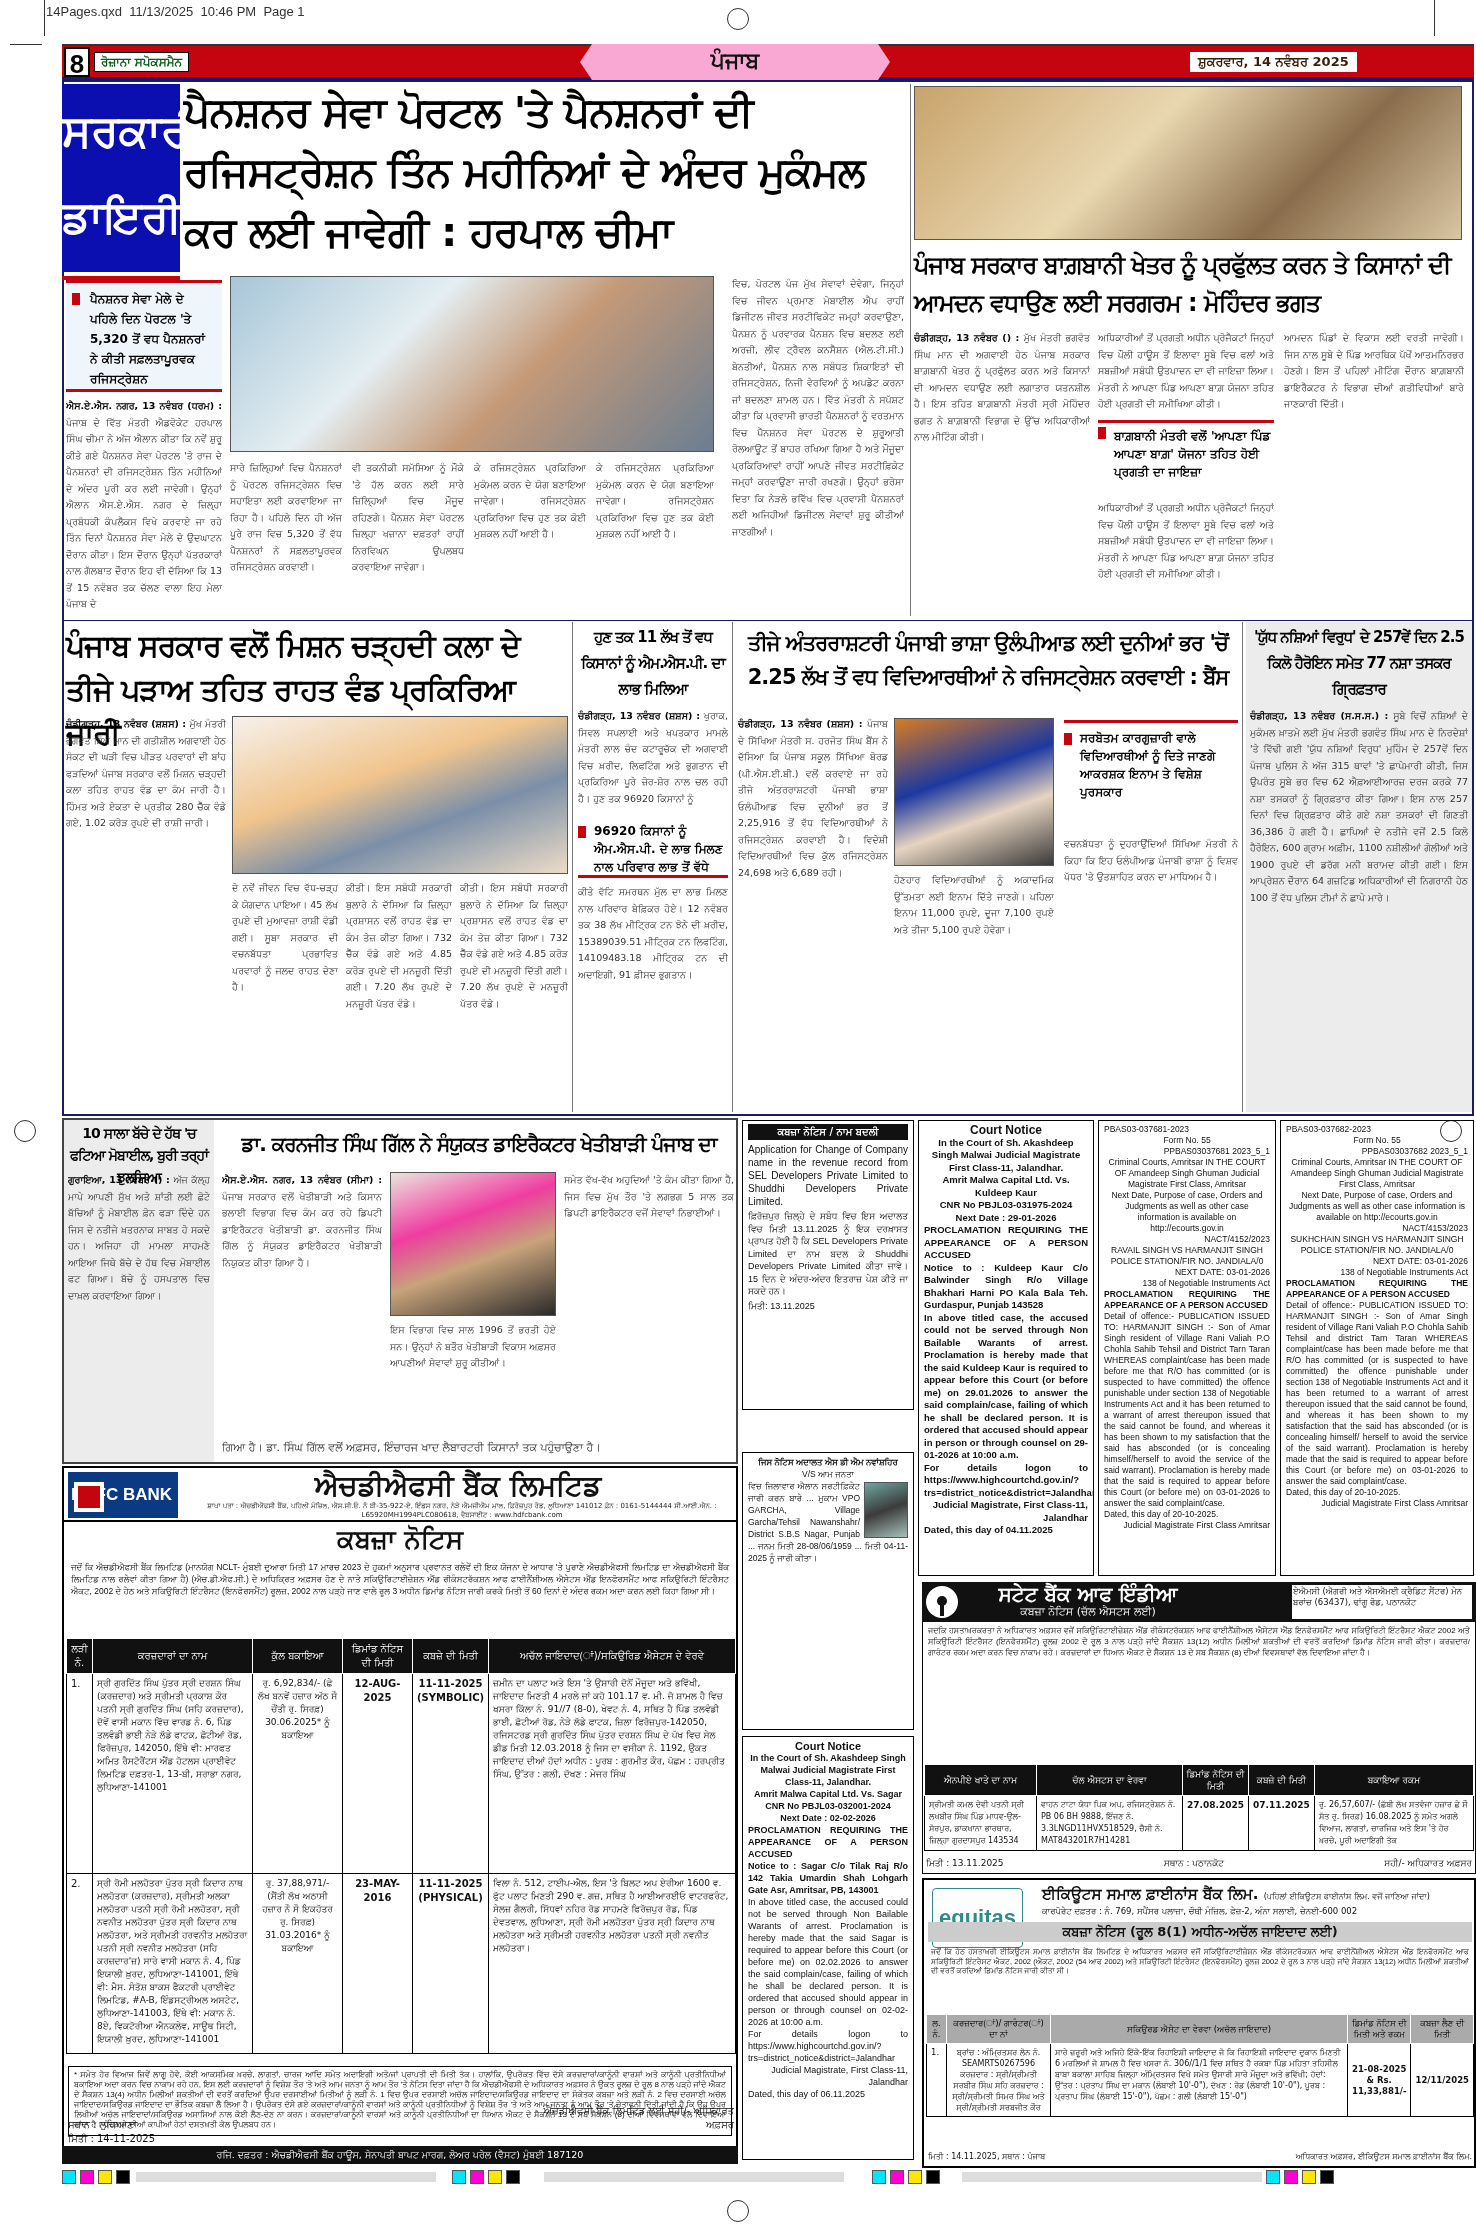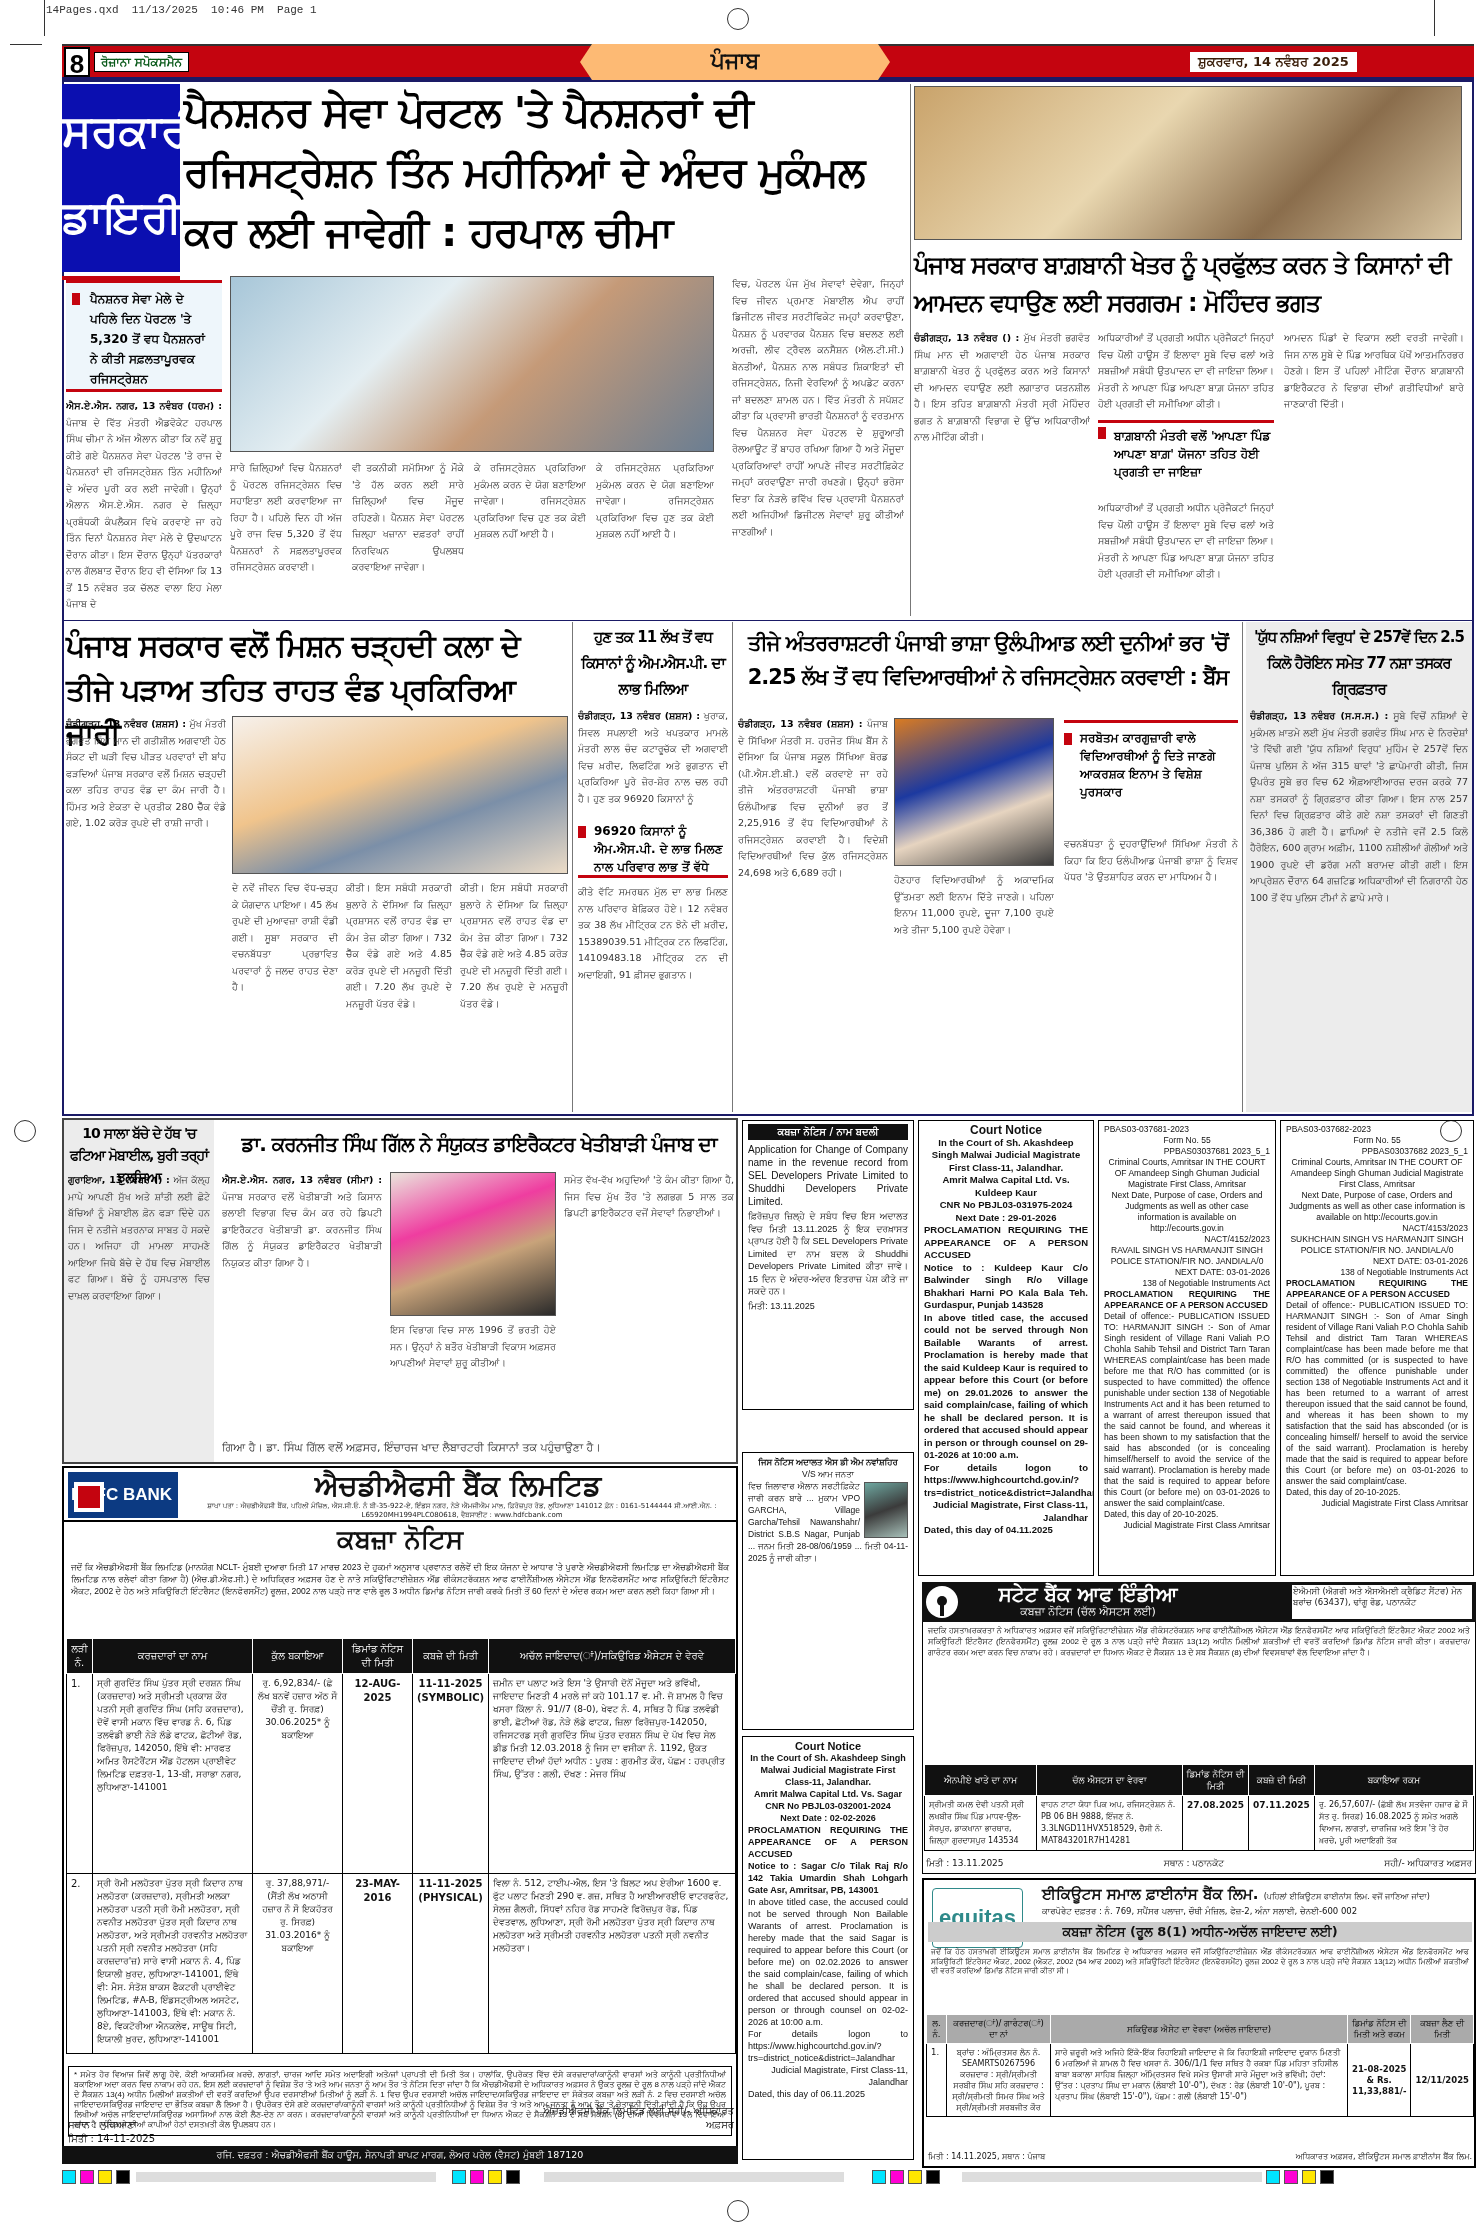--- a/index.html
+++ b/index.html
@@ -1,25 +1,25 @@
 <!DOCTYPE html>
 <html><head>
 <meta charset="utf-8">
 <style>
 *{box-sizing:border-box;margin:0;padding:0}
 body{width:1476px;height:2235px;background:#fff;font-family:"DejaVu Sans",sans-serif;color:#111;position:relative;overflow:hidden}
 .abs{position:absolute}
-.slug{left:46px;top:4px;font-family:Liberation Mono, monospace;font-size:11px;color:#333}
+.slug{left:46px;top:4px;font-family:Liberation Sans, sans-serif;font-size:13px;color:#333}
 .crop-v{width:1px;background:#333}
 .crop-h{height:1px;background:#333}
 .reg{width:22px;height:22px;border:1px solid #333;border-radius:50%}
 .masthead{left:62px;top:44px;width:1412px;height:36px;background:#c4040f;border-top:2px solid #333;border-bottom:3px solid #1a1a66}
 .pageno{left:64px;top:47px;width:26px;height:30px;background:#fff;color:#000;font:bold 26px "Liberation Sans",sans-serif;text-align:center;line-height:30px;border:2px solid #000}
 .paper-name{left:94px;top:52px;background:#fff;color:#0a5a1a;font:bold 12px "DejaVu Sans",sans-serif;padding:2px 6px;border:1px solid #000}
-.section-tab{left:580px;top:44px;width:310px;height:36px;background:#fdba74;text-align:center;font:bold 22px "DejaVu Sans",sans-serif;line-height:34px;clip-path:polygon(12px 0,298px 0,310px 50%,298px 100%,12px 100%,0 50%)}
+.section-tab{left:580px;top:44px;width:310px;height:36px;background:#f9a8d4;text-align:center;font:bold 22px "DejaVu Sans",sans-serif;line-height:34px;clip-path:polygon(12px 0,298px 0,310px 50%,298px 100%,12px 100%,0 50%)}
 .date-box{left:1190px;top:52px;background:#fff;padding:2px 8px;font:bold 13px "DejaVu Sans",sans-serif;color:#3a1e0a}
 .frame{border:2px solid #1a1a66}
 .govt-box{left:62px;top:84px;width:118px;height:188px;background:#0b0fb0;color:#fff;font:bold 44px "DejaVu Sans",sans-serif;text-align:center;line-height:86px;padding-top:4px}
 .govt-box .redbar{position:absolute;left:0;bottom:-8px;width:100%;height:4px;background:#c4040f}
 .headline{font-family:"DejaVu Sans",sans-serif;font-weight:bold;color:#000;letter-spacing:-1px}
 .h1main{left:184px;top:82px;width:720px;font-size:41px;line-height:60px}
 .photo{background:linear-gradient(135deg,#c9a36b,#e9d7b0 40%,#8a6d4c 70%,#d9c6a2);border:1px solid #555}
 .photo.p2{background:linear-gradient(135deg,#a7c6d8,#e4eef2 35%,#c59a78 60%,#6b7e92)}
 .photo.p3{background:linear-gradient(160deg,#f6f1ec,#f0c48c 40%,#7b8fa8 65%,#ecdcc7)}
 .photo.p4{background:linear-gradient(160deg,#d97b22,#1c39a0 40%,#e6d4c0 65%,#3a3a3a)}

